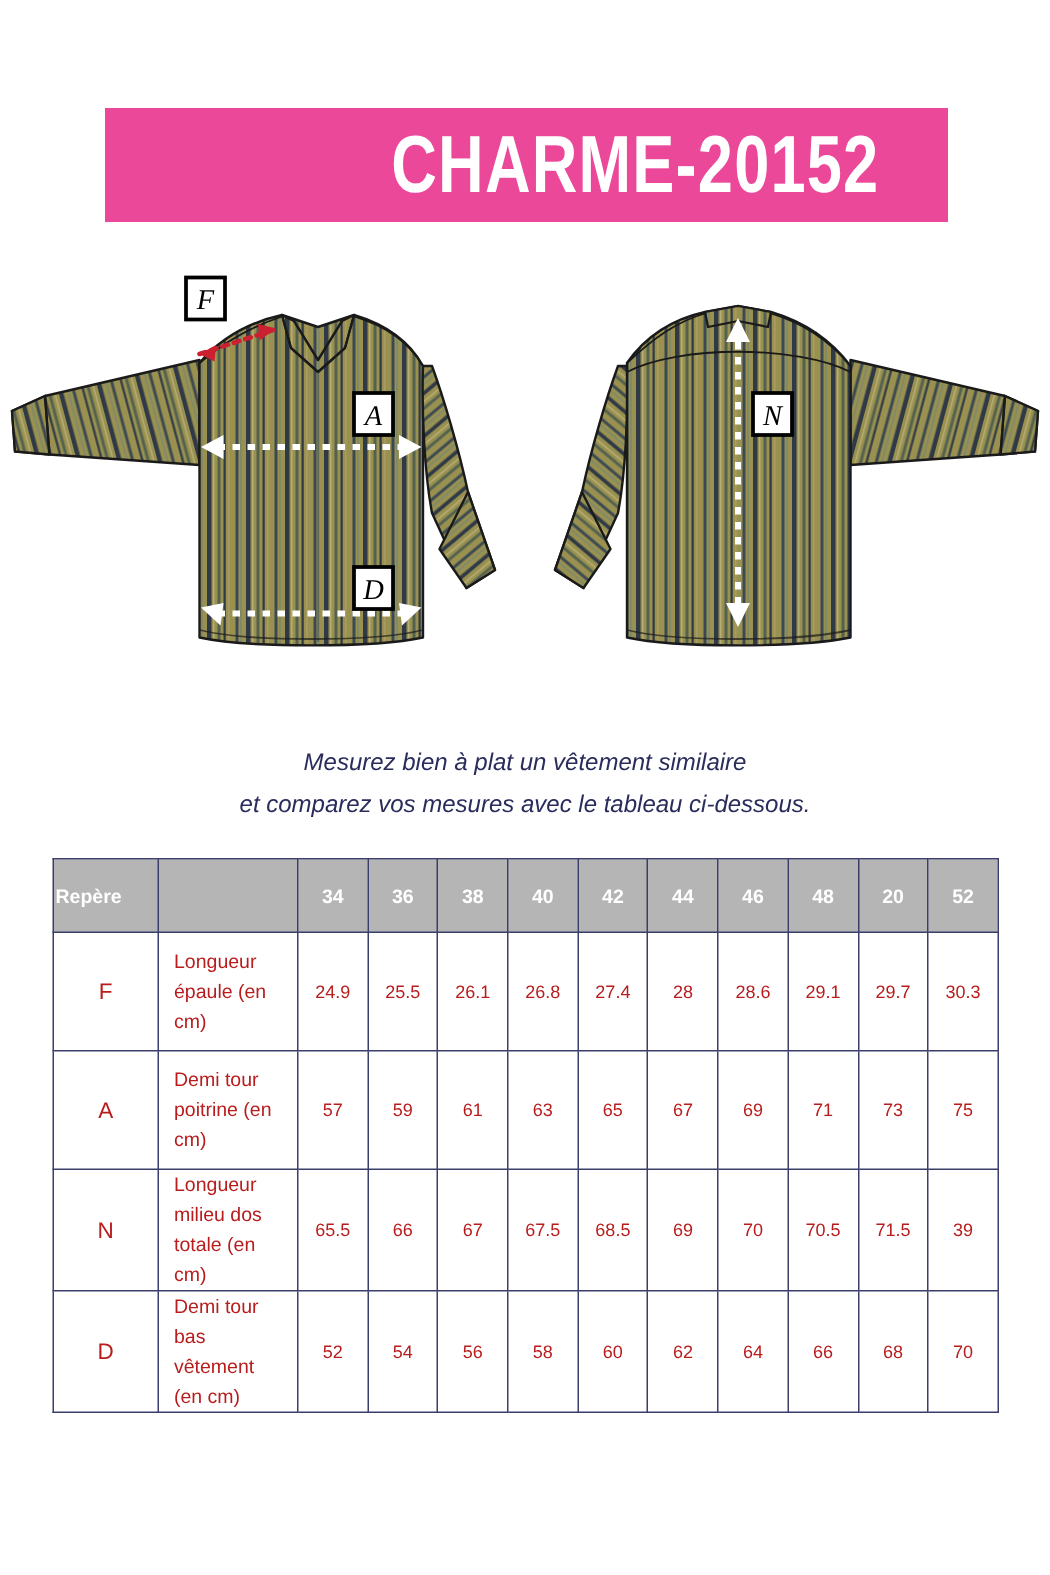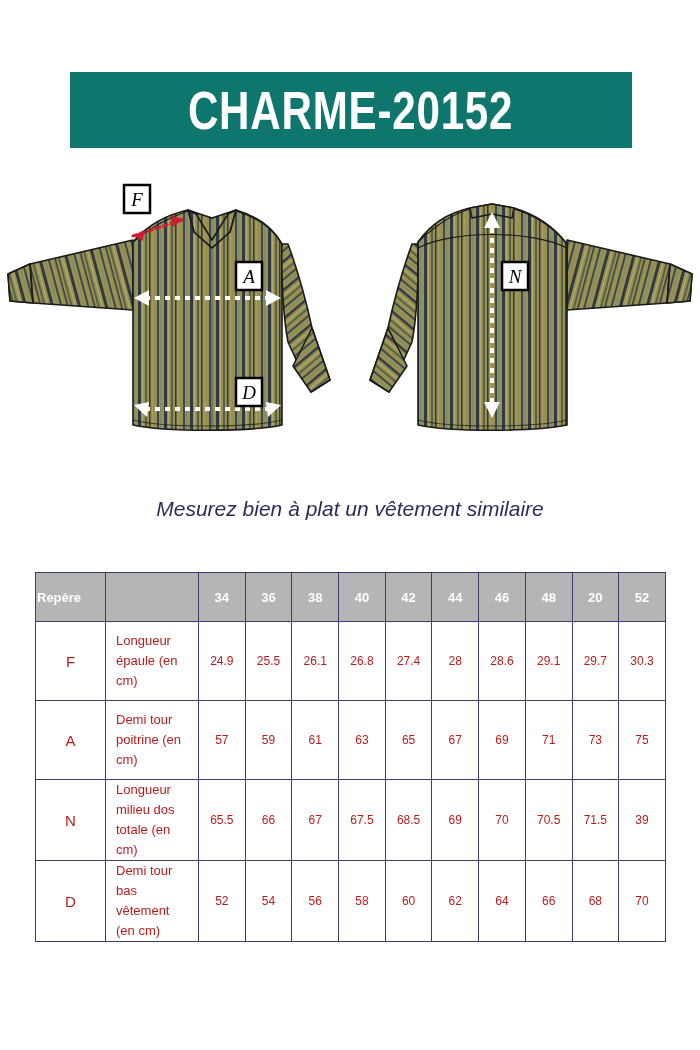--- a/index.html
+++ b/index.html
@@ -15,24 +15,24 @@
     overflow: hidden;
   }
 
   
   #title-banner {
     position: absolute;
     left: 70px;
     top: 72px;
     width: 562px;
     height: 76px;
-    background: #0f766e;
+    background: #ec4899;
     display: flex;
     align-items: center;
-    justify-content: center;
+    justify-content: flex-end;
   }
   #title-text {
     color: #ffffff;
     font-family: "Liberation Sans Narrow", "Liberation Sans", sans-serif;
     font-weight: bold;
     font-size: 54px;
     letter-spacing: 1px;
     transform: scaleX(0.78);
     transform-origin: center;
     white-space: nowrap;
@@ -52,21 +52,21 @@
   
   #instructions {
     position: absolute;
     left: 0;
     top: 495px;
     width: 700px;
     text-align: center;
     color: #2a2d5c;
     font-family: "Liberation Sans", sans-serif;
     font-style: italic;
-    font-size: 21px;
+    font-size: 16px;
     line-height: 28px;
   }
   #instructions .line { display: block; white-space: nowrap; }
 
   
   #size-table {
     position: absolute;
     left: 35px;
     top: 572px;
     width: 630px;
@@ -265,20 +265,21 @@
   </g>
   <g>
     <rect x="502" y="92" width="26" height="28" fill="#ffffff" stroke="#000000" stroke-width="2.5"></rect>
     <text x="515" y="113" font-family="'Liberation Serif', serif" font-style="italic" font-size="19" fill="#000000" text-anchor="middle">N</text>
   </g>
 </svg>
 </div>
 
 <div id="instructions">
   <span class="line">Mesurez bien à plat un vêtement similaire</span>
+  <span class="line">et comparez vos mesures avec le tableau ci-dessous.</span>
 </div>
 
 <table id="size-table">
   <colgroup>
     <col class="col-marker">
       <col class="col-desc">
     <col class="col-size">
       <col class="col-size">
       <col class="col-size">
       <col class="col-size">

